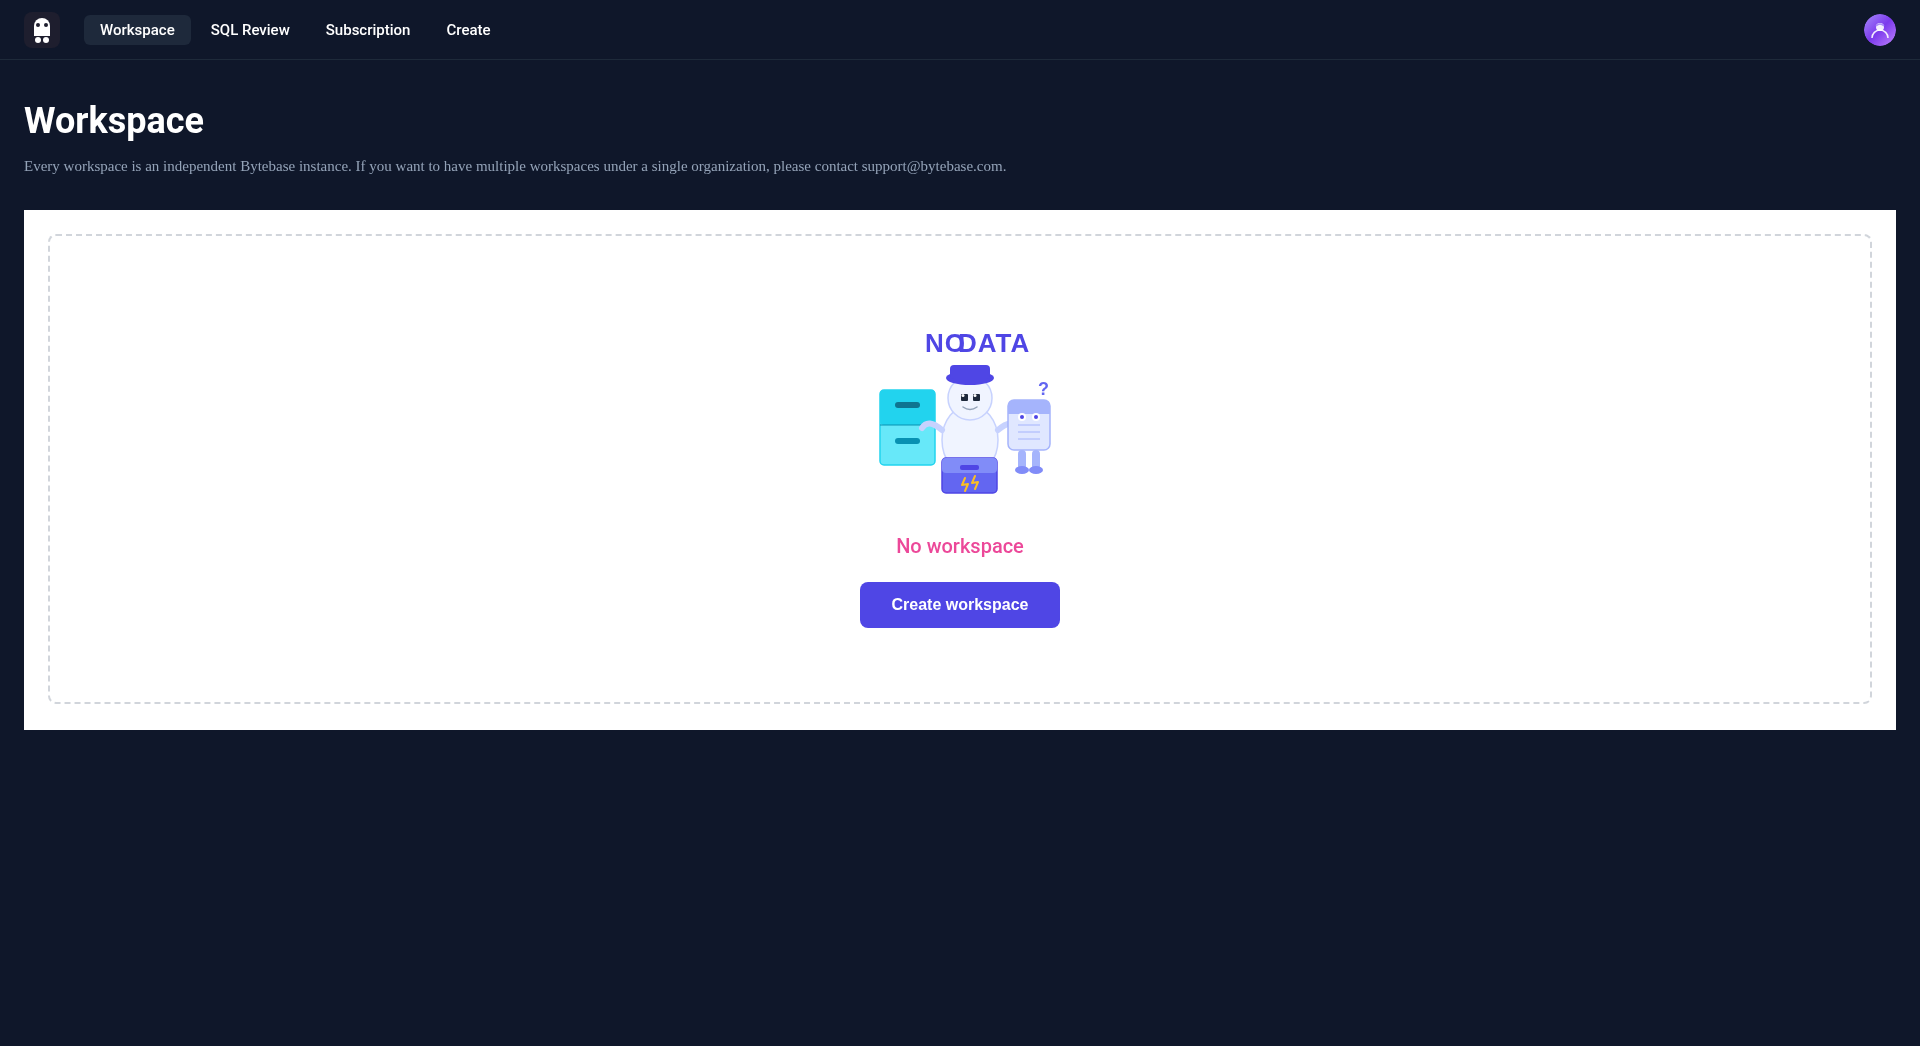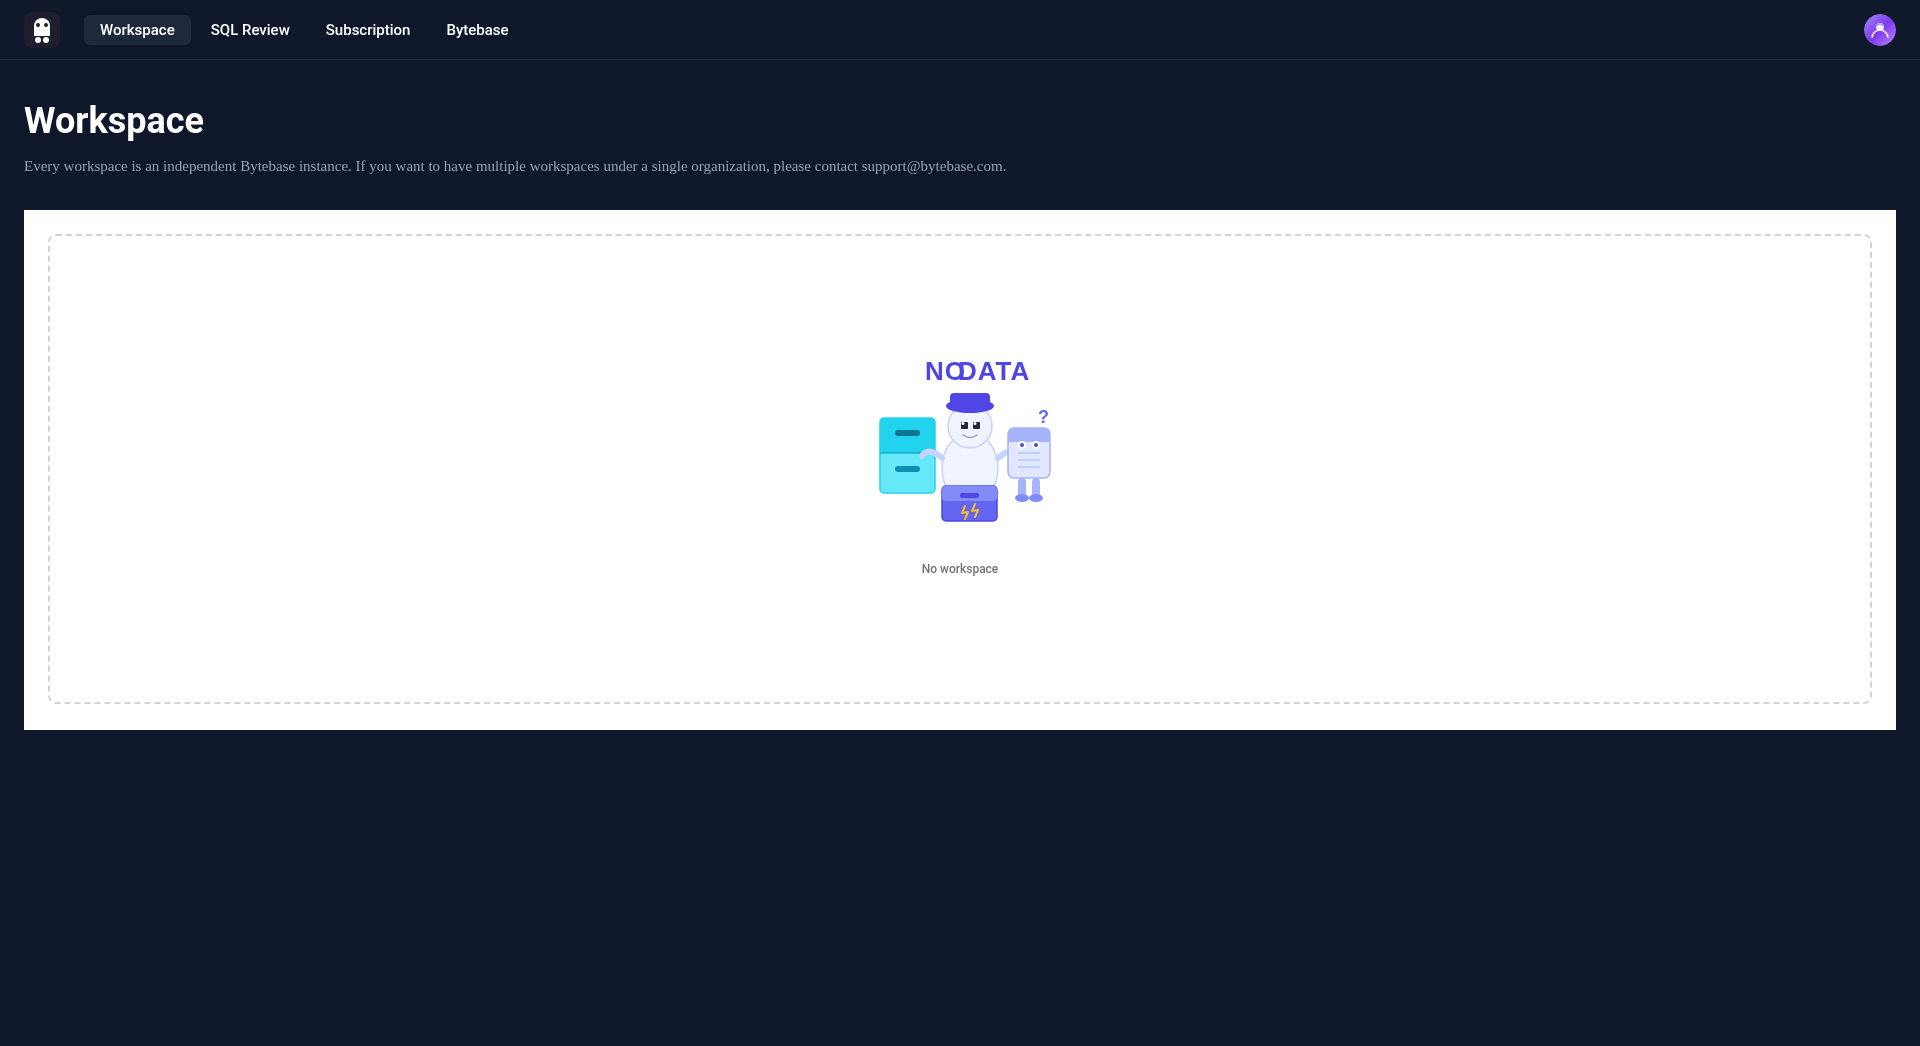--- a/index.html
+++ b/index.html
@@ -114,22 +114,22 @@
     }
 
     
     .illustration {
       width: 220px;
       height: 200px;
       margin-bottom: 24px;
     }
 
     .no-workspace-text {
-      font-size: 12px;
-      color: #737373;
+      font-size: 20px;
+      color: #ec4899;
       font-weight: 500;
       margin-bottom: 24px;
     }
 
     .create-btn {
       background: #4f46e5;
       color: #fff;
       border: none;
       border-radius: 8px;
       padding: 14px 32px;
@@ -160,21 +160,21 @@
       <circle cx="22" cy="28" r="3" fill="white"></circle>
       <circle cx="14" cy="13" r="2" fill="#1e1e2e"></circle>
       <circle cx="22" cy="13" r="2" fill="#1e1e2e"></circle>
     </svg>
   </div>
 
   <div class="nav-items">
     <div class="nav-item active">Workspace</div>
     <div class="nav-item">SQL Review</div>
     <div class="nav-item">Subscription</div>
-    <div class="nav-item">Bytebase</div>
+    <div class="nav-item">Create</div>
   </div>
 
   <div class="nav-avatar">
     <div class="avatar-circle">
       <svg width="20" height="20" viewBox="0 0 20 20" fill="none" xmlns="http://www.w3.org/2000/svg">
         <circle cx="10" cy="7" r="4" fill="white" opacity="0.9"></circle>
         <path d="M2 18c0-4.4 3.6-8 8-8s8 3.6 8 8" stroke="white" stroke-width="1.5" fill="none" opacity="0.9"></path>
 
         <path d="M6 6 Q10 2 14 6" stroke="#a78bfa" stroke-width="1.5" fill="none"></path>
       </svg>
@@ -247,17 +247,18 @@
           <rect x="168" y="140" width="8" height="20" rx="4" fill="#a5b4fc"></rect>
           <rect x="182" y="140" width="8" height="20" rx="4" fill="#a5b4fc"></rect>
 
           <ellipse cx="172" cy="160" rx="7" ry="4" fill="#818cf8"></ellipse>
           <ellipse cx="186" cy="160" rx="7" ry="4" fill="#818cf8"></ellipse>
         </svg>
       </div>
 
       <p class="no-workspace-text">No workspace</p>
 
+      <button class="create-btn">Create workspace</button>
 
     </div>
   </div>
 
 </div>
 
 </body></html>

